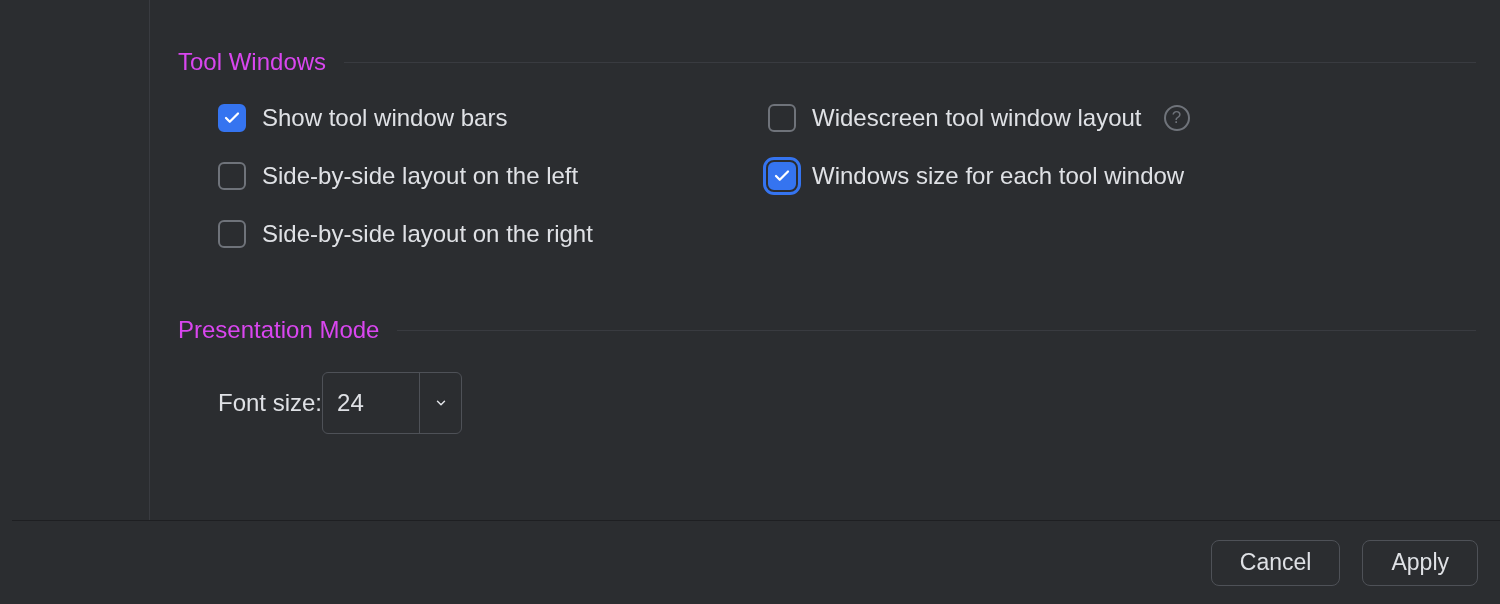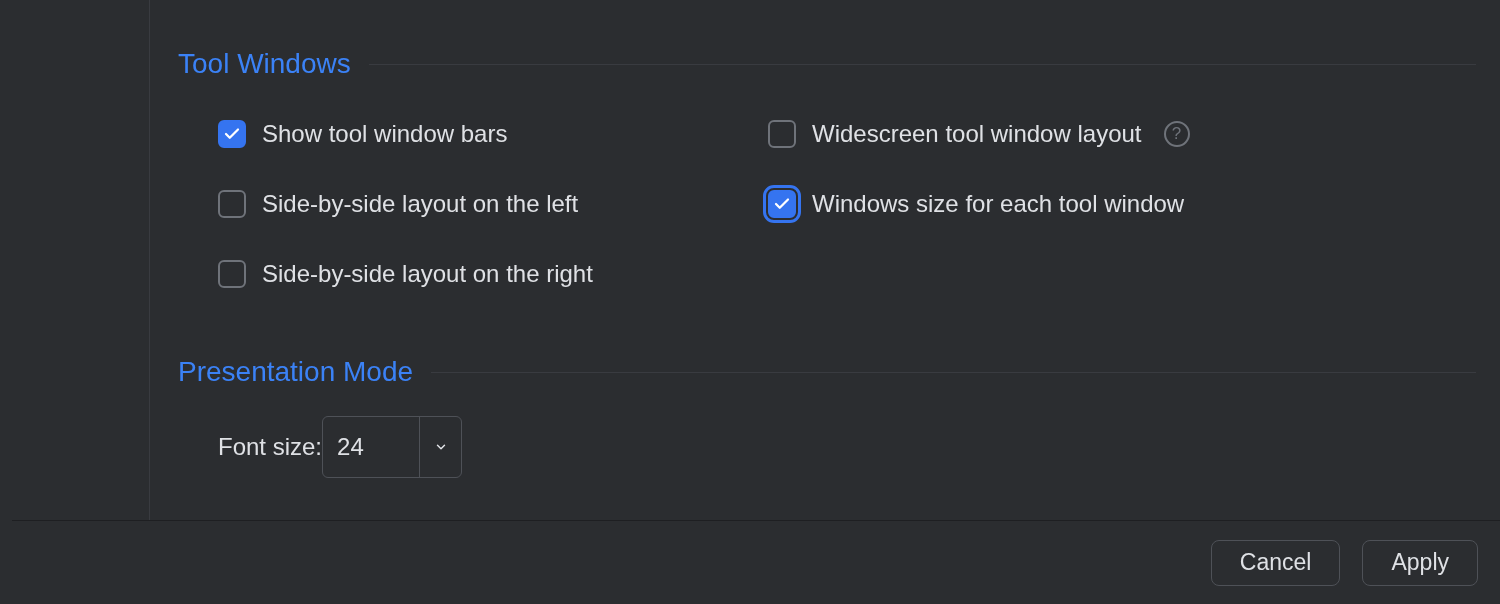--- a/index.html
+++ b/index.html
@@ -30,42 +30,41 @@
     left: 178px;
     top: 48px;
     right: 24px;
   }
   .section-header {
     display: flex;
     align-items: center;
     margin-bottom: 28px;
   }
   .section-title {
-    font-size: 28px;
-    color: #3b82f6;
+    font-size: 24px;
+    color: #d946ef;
     font-weight: 400;
     padding-right: 18px;
   }
   .section-line {
     flex: 1;
     height: 1px;
     background: #393b40;
   }
   .checkbox-grid {
     padding-left: 40px;
     display: grid;
     grid-template-columns: 550px auto;
     row-gap: 30px;
     column-gap: 0;
   }
   .checkbox-row {
     display: flex;
     align-items: center;
     gap: 16px;
-    margin-top: 12px;
   }
   .cb {
     width: 28px;
     height: 28px;
     border: 2px solid #6f737a;
     border-radius: 6px;
     display: flex;
     align-items: center;
     justify-content: center;
     flex-shrink: 0;

